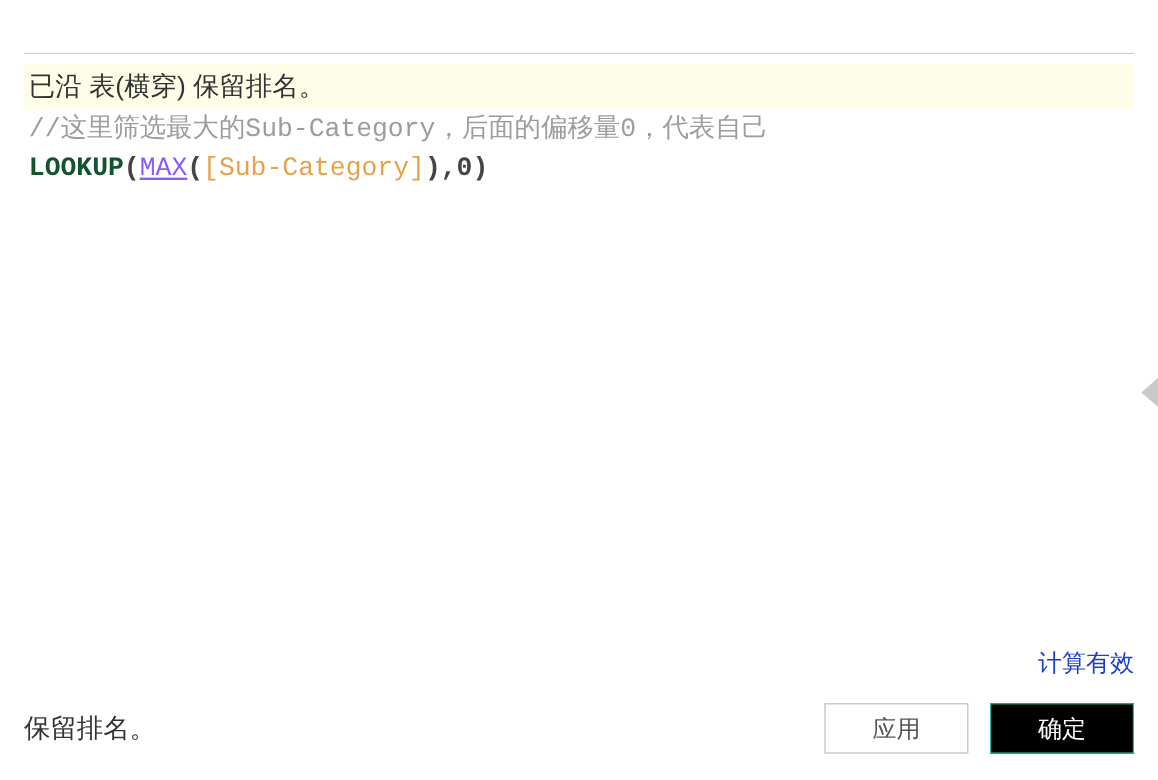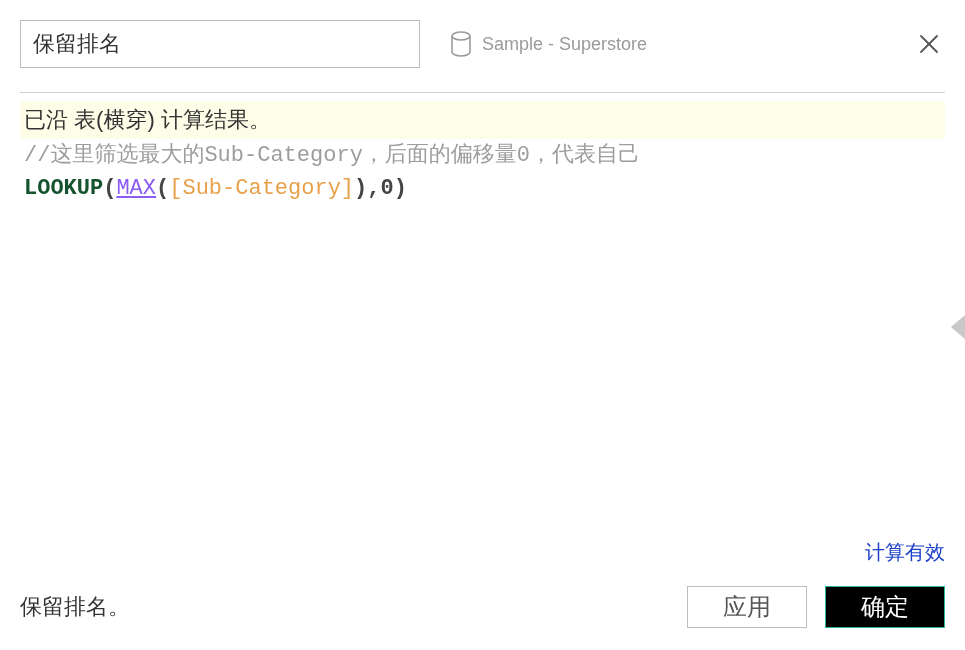--- a/index.html
+++ b/index.html
@@ -99,21 +99,21 @@
     display: flex;
     align-items: center;
   }
   .status-text {
     font-size: 22px;
     color: #333;
   }
   .btn {
     width: 120px;
     height: 42px;
-    font-size: 24px;
+    font-size: 20px;
     display: inline-flex;
     align-items: center;
     justify-content: center;
     cursor: pointer;
     user-select: none;
     font-family: inherit;
   }
   .btn-apply {
     margin-left: auto;
     border: 1px solid #bdbdbd;
@@ -126,44 +126,24 @@
     background: #000000;
     color: #fff;
     font-family: Liberation Serif, serif;
   }
 </style>
 </head>
 <body>
 
 <div class="dialog">
 
-  <div class="header">
-    <input class="name-input" value="保留排名" style="">
-    <div class="datasource">
-      <span>
-        <svg width="22" height="26" viewBox="0 0 22 26" fill="none" stroke="#9b9b9b" stroke-width="1.6">
-          <ellipse cx="11" cy="5" rx="9" ry="4"></ellipse>
-          <path d="M2 5 V21 a9 4 0 0 0 18 0 V5"></path>
-        </svg>
-      </span>
-      <span>Sample - Superstore</span>
-    </div>
-    <span class="close-btn">
-      <span>
-        <svg width="24" height="24" viewBox="0 0 24 24" stroke="#555" stroke-width="1.8" stroke-linecap="round">
-          <line x1="4" y1="4" x2="20" y2="20"></line>
-          <line x1="20" y1="4" x2="4" y2="20"></line>
-        </svg>
-      </span>
-    </span>
-  </div>
 
   <hr class="divider">
 
-  <div class="scope-line">已沿 表(横穿) 计算结果。</div>
+  <div class="scope-line">已沿 表(横穿) 保留排名。</div>
 
   <div class="code-area"><span class="tok-comment">//这里筛选最大的Sub-Category，后面的偏移量0，代表自己</span>
 <span class="tok-func">LOOKUP</span><span class="tok-paren">(</span><span class="tok-agg">MAX</span><span class="tok-paren">(</span><span class="tok-field">[Sub-Category]</span><span class="tok-paren">)</span><span class="tok-lit">,</span><span class="tok-lit">0</span><span class="tok-paren">)</span></div>
 
   <div class="collapse-handle"></div>
 
   <div class="footer">
     <div class="default-link">计算有效</div>
     <div class="footer-row">
       <div class="status-text">保留排名。</div>

